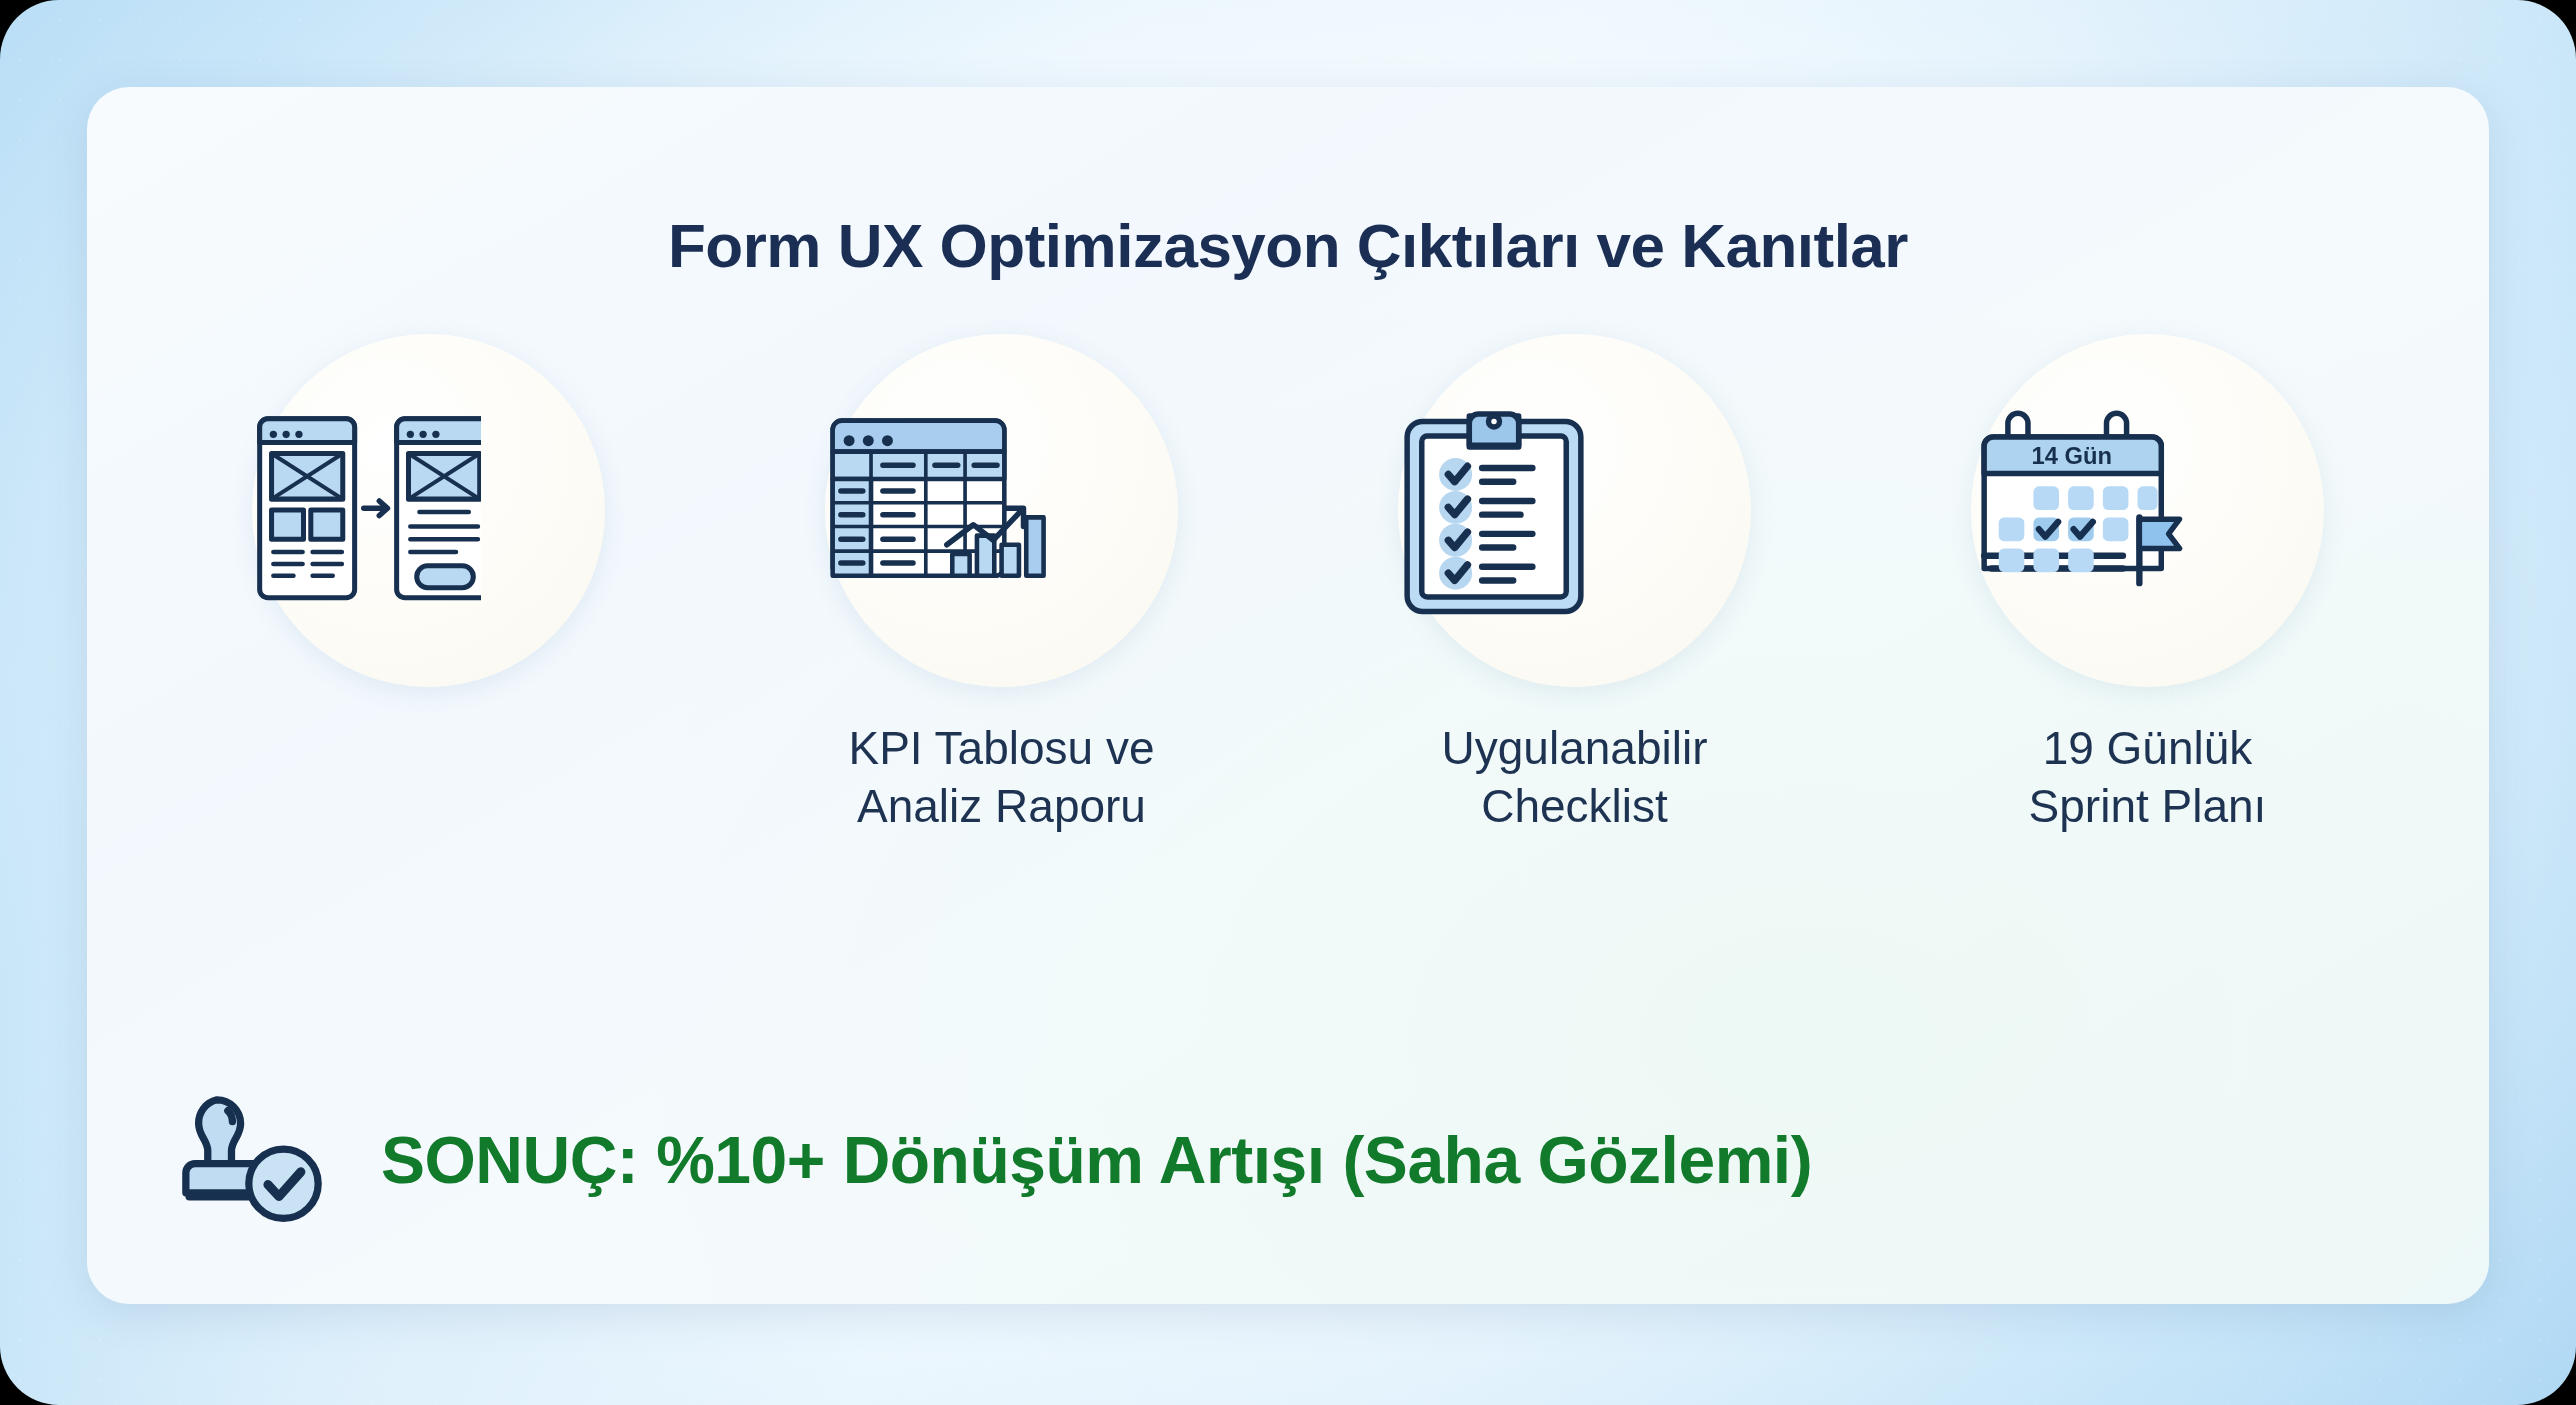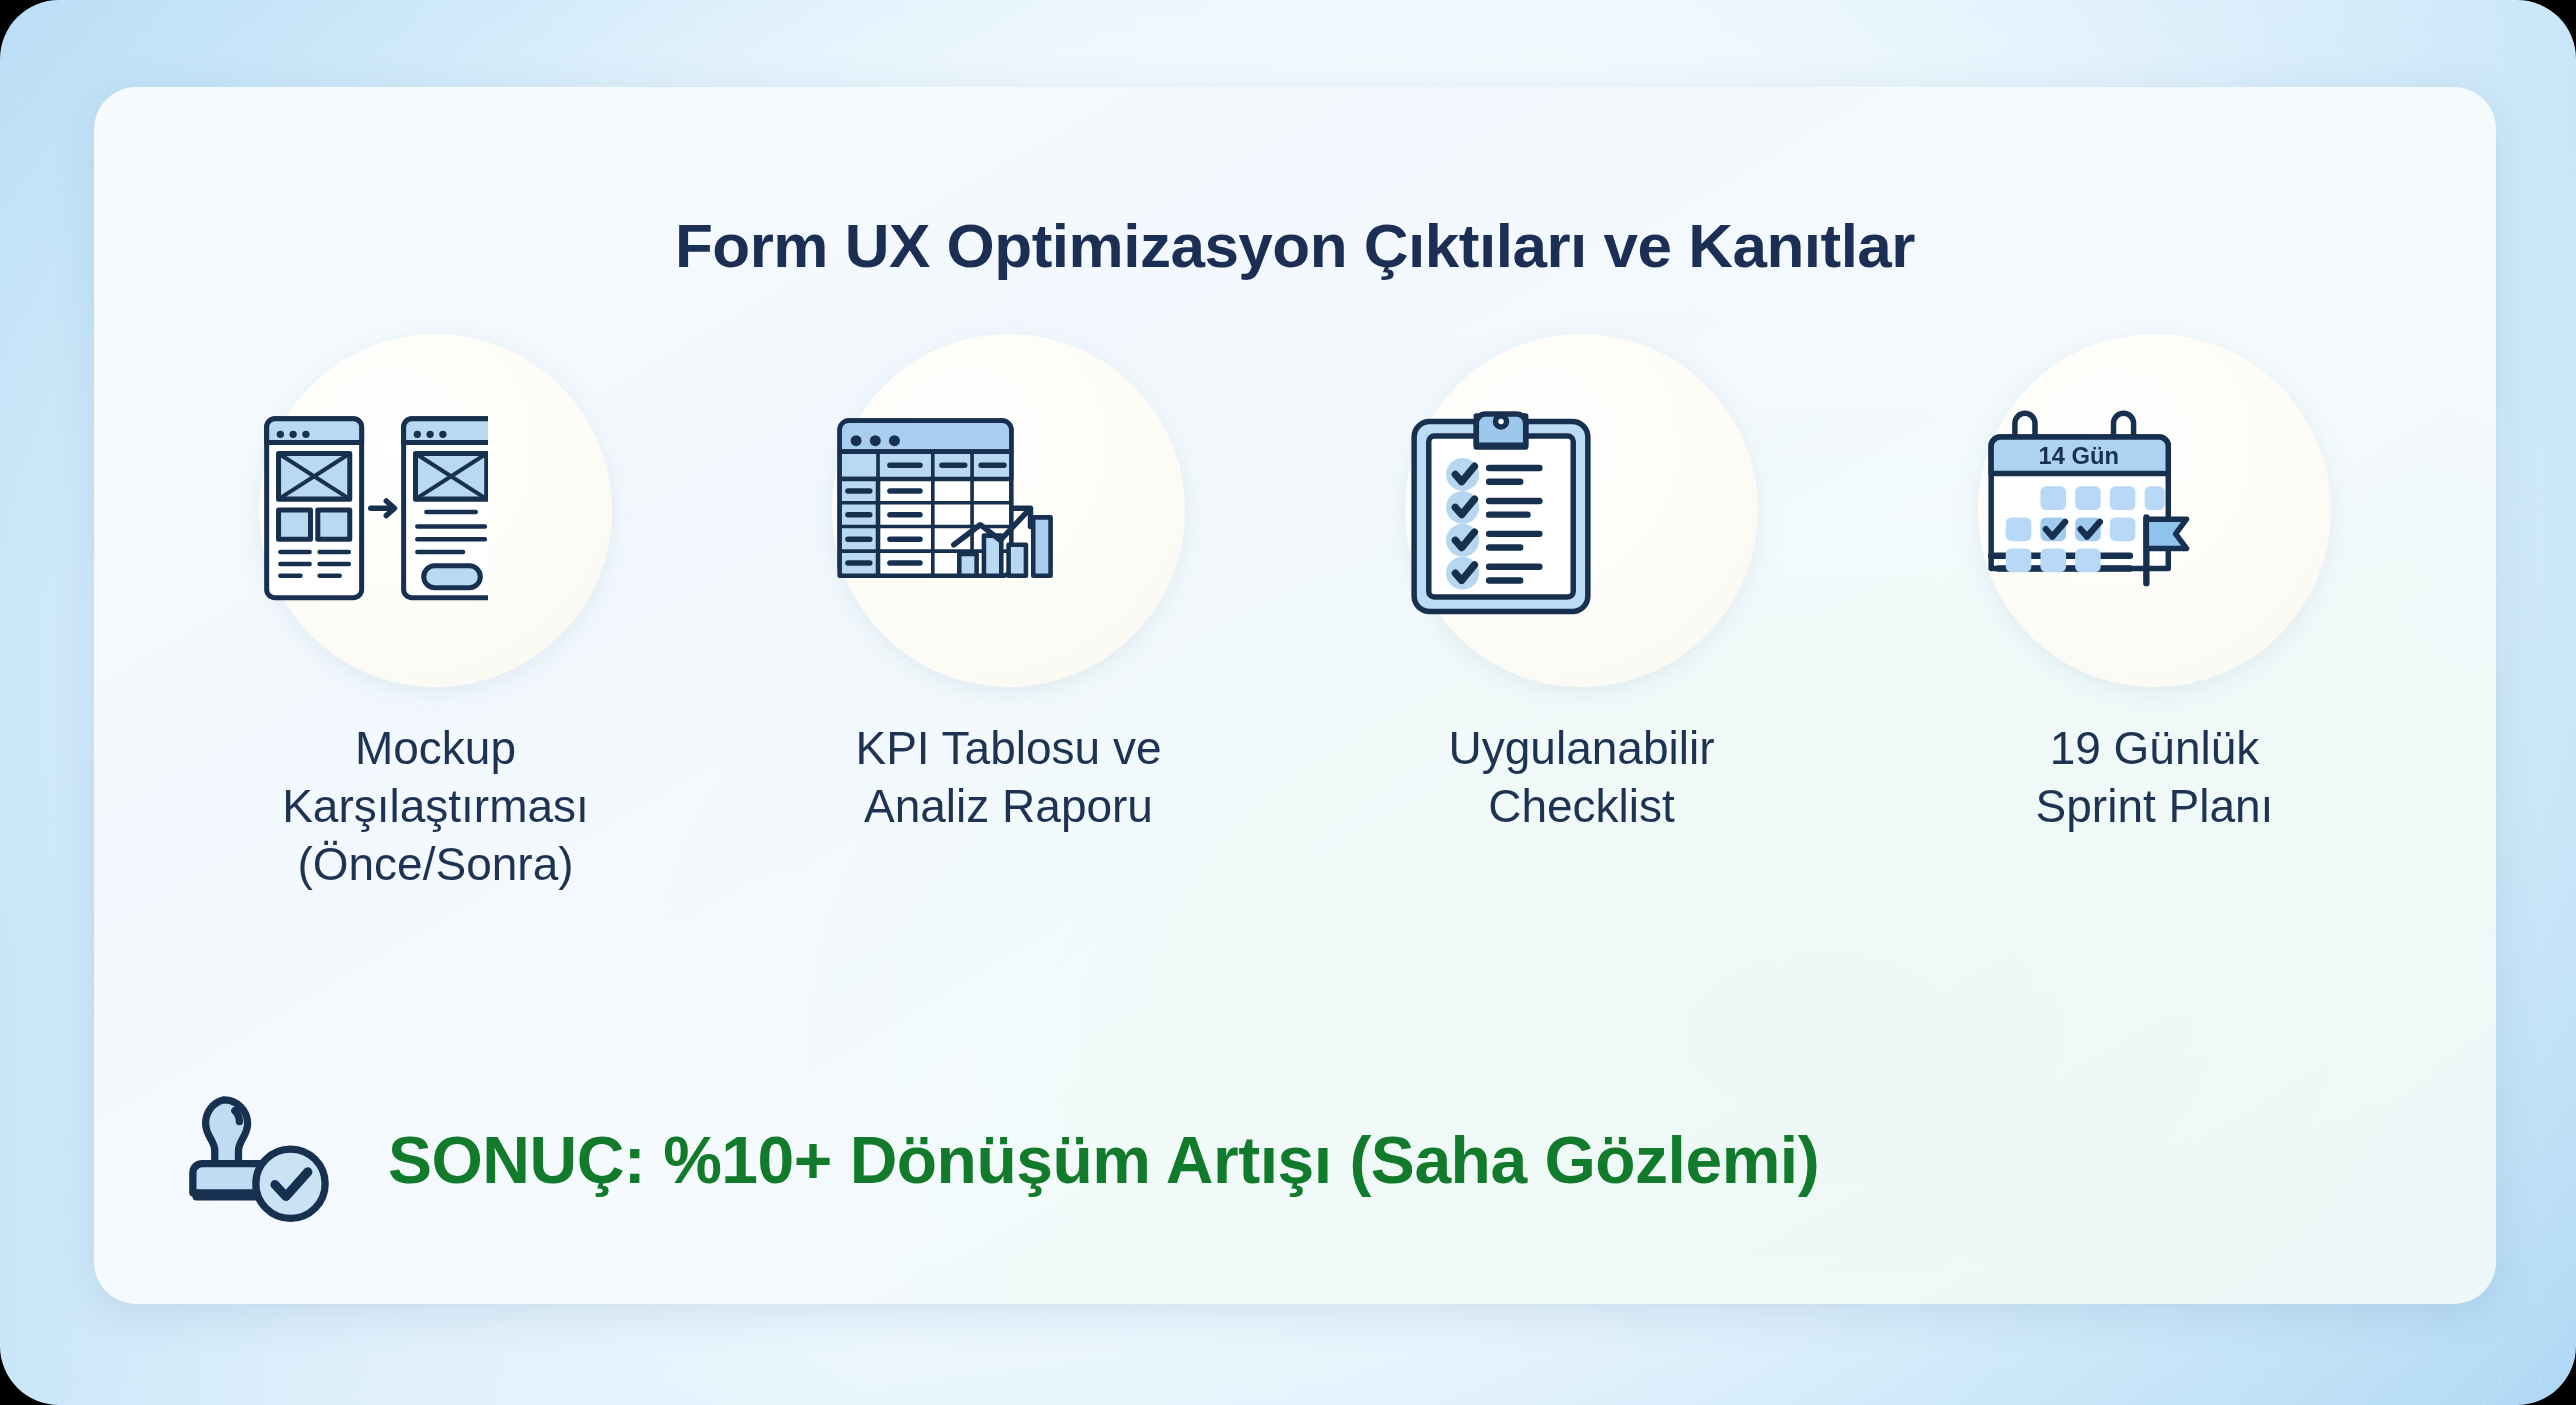--- a/index.html
+++ b/index.html
@@ -53,21 +53,21 @@
     background-size: 40px 40px, 64px 64px;
     background-position: 0 0, 20px 28px;
     opacity: 0.8;
     -webkit-mask-image: radial-gradient(115% 140% at 50% 50%, transparent 38%, #000 74%);
     mask-image: radial-gradient(115% 140% at 50% 50%, transparent 38%, #000 74%);
   }
 
   
   .card {
     position: absolute;
-    left: 94px;
+    left: 87px;
     top: 87px;
     width: 2402px;
     height: 1217px;
     border-radius: 42px;
     background:
       radial-gradient(90% 110% at 72% 78%, rgba(236,249,244,0.75) 0%, rgba(255,255,255,0) 58%),
       linear-gradient(150deg, #f7fbfe 0%, #f2f8fd 30%, #f5fafd 58%, #f2f9fa 78%, #eef7f9 100%);
     box-shadow: 0 9.1px 40px rgba(80,120,160,0.16);
     overflow: hidden;
   }
@@ -186,23 +186,20 @@
               </g>
               <rect x="171" y="52" width="78" height="50" fill="#b9d8f2"></rect>
               <path d="M171 52l78 50M249 52l-78 50" stroke-width="4.5"></path>
               <g stroke-width="5" stroke-linecap="round">
                 <path d="M183 116h54M173 132h74M173 146h74M173 160h50"></path>
               </g>
               <rect x="180" y="175" width="62" height="24" rx="12" fill="#b9d8f2"></rect>
             </g>
           </svg>
         </div>
-        <div class="item-label">Mockup
-Karşılaştırması
-(Önce/Sonra)</div>
       </div>
 
       <div class="item">
         <div class="bubble">
           <svg width="229" height="210" viewBox="0 0 250 230">
             <g fill="none" stroke="#18304f" stroke-width="5" stroke-linejoin="round">
               <rect x="8" y="16" width="188" height="170" rx="10" fill="#ffffff"></rect>
               <path d="M8 26a10 10 0 0 1 10-10h168a10 10 0 0 1 10 10v24H8z" fill="#a8cdee"></path>
               <g fill="#18304f" stroke="none">
                 <circle cx="26" cy="38" r="6"></circle>

